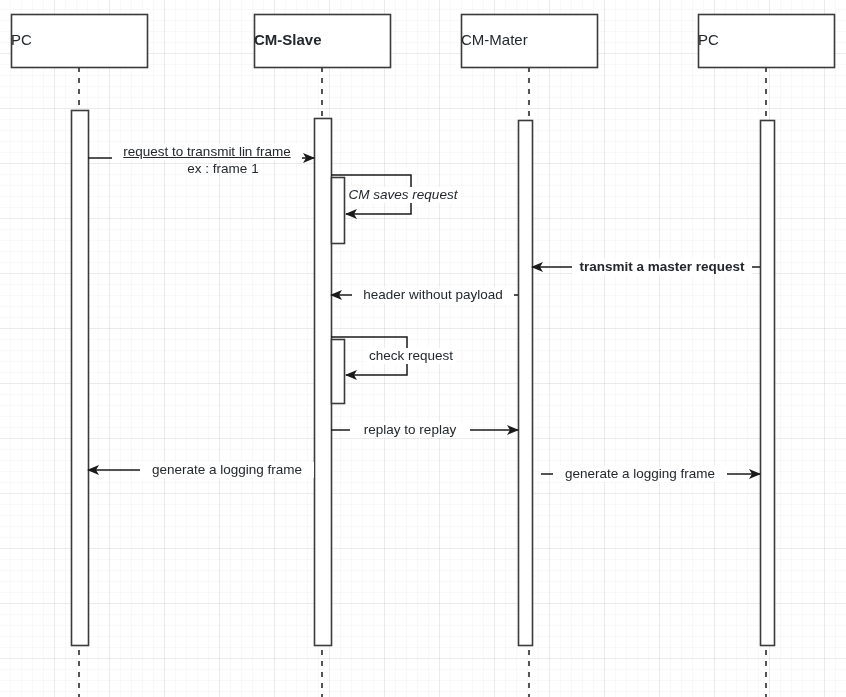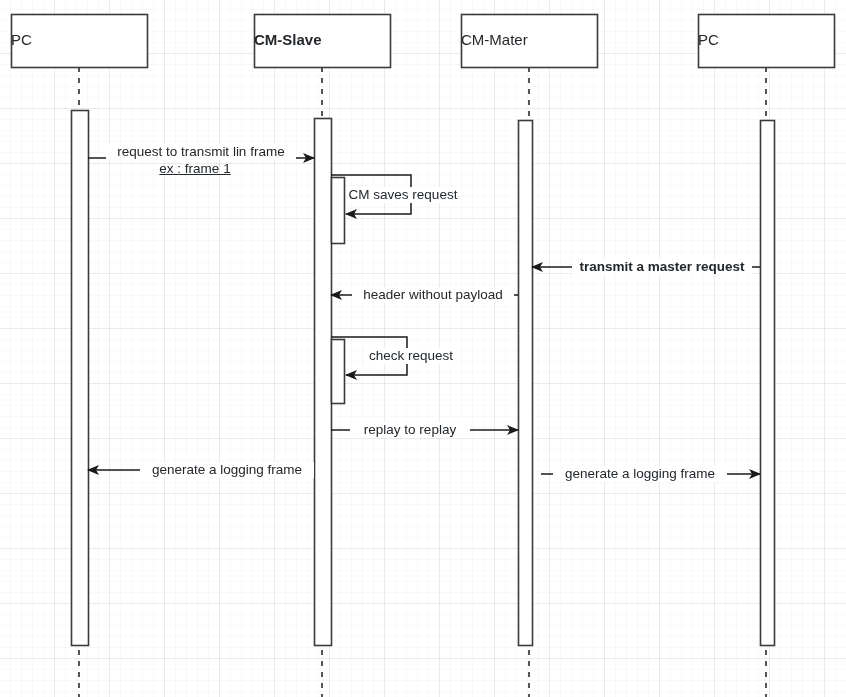--- a/index.html
+++ b/index.html
@@ -115,23 +115,23 @@
         <g>
           <line x1="541" y1="474" x2="760" y2="474" stroke="#1a1a1a" stroke-width="1.5" marker-end="url(#arrow-right)"></line>
         </g>
       </g>
   </svg>
   <div id="labels-layer">
       <div class="lane-label" style="left: 11px; top: 30.5px; width: 136px;">PC</div>
       <div class="lane-label" style="left: 254px; top: 30.5px; width: 136px; font-weight: bold;">CM-Slave</div>
       <div class="lane-label" style="left: 461px; top: 30.5px; width: 136px;">CM-Mater</div>
       <div class="lane-label" style="left: 698px; top: 30.5px; width: 136px;">PC</div>
-      <div class="msg-label center" style="left: 106px; top: 144px; width: 190px; background: rgb(255, 255, 255);">request to transmit lin frame</div>
-      <div class="msg-label center" style="left: 100px; top: 161px; width: 190px; text-decoration: underline;">ex : frame 1</div>
-      <div class="msg-label center" style="left: 348px; top: 187px; width: 110px; background: rgb(255, 255, 255);">CM saves request</div>
+      <div class="msg-label center" style="left: 112px; top: 144px; width: 190px; background: rgb(255, 255, 255); text-decoration: underline;">request to transmit lin frame</div>
+      <div class="msg-label center" style="left: 128px; top: 161px; width: 190px;">ex : frame 1</div>
+      <div class="msg-label center" style="left: 348px; top: 187px; width: 110px; background: rgb(255, 255, 255); font-style: italic;">CM saves request</div>
       <div class="msg-label center" style="left: 572px; top: 259px; width: 180px; background: rgb(255, 255, 255); font-weight: bold;">transmit a master request</div>
       <div class="msg-label center" style="left: 352px; top: 287px; width: 162px; background: rgb(255, 255, 255); text-align: center;">header without payload</div>
       <div class="msg-label center" style="left: 366px; top: 348px; width: 90px; background: rgb(255, 255, 255);">check request</div>
       <div class="msg-label center" style="left: 350px; top: 422px; width: 120px; background: rgb(255, 255, 255);">replay to replay</div>
       <div class="msg-label center" style="left: 140px; top: 462px; width: 174px; background: rgb(255, 255, 255);">generate a logging frame</div>
       <div class="msg-label center" style="left: 553px; top: 466px; width: 174px; background: rgb(255, 255, 255);">generate a logging frame</div>
     </div>
 </div>
 
 </body></html>

